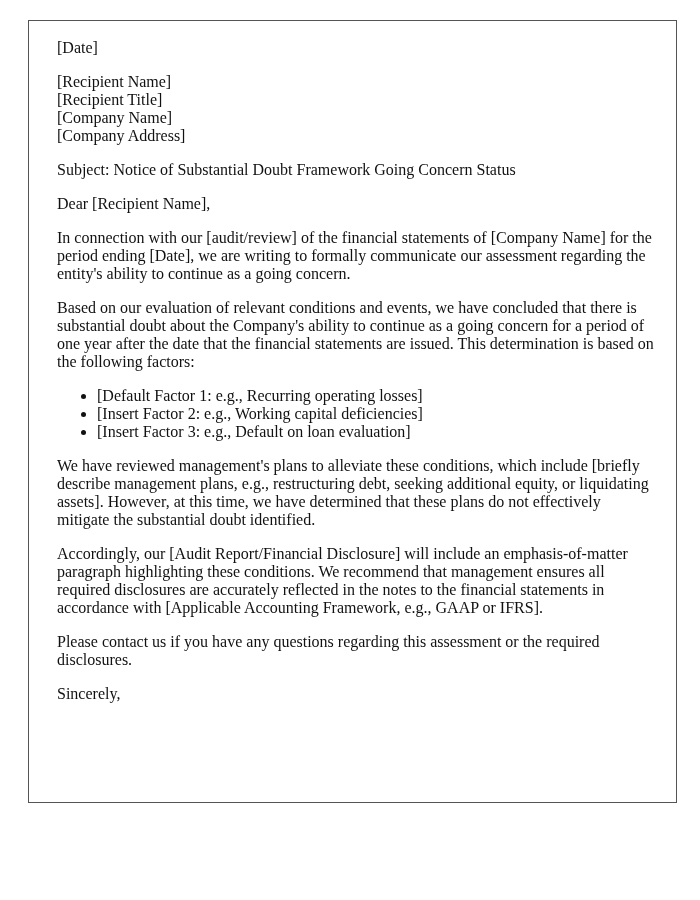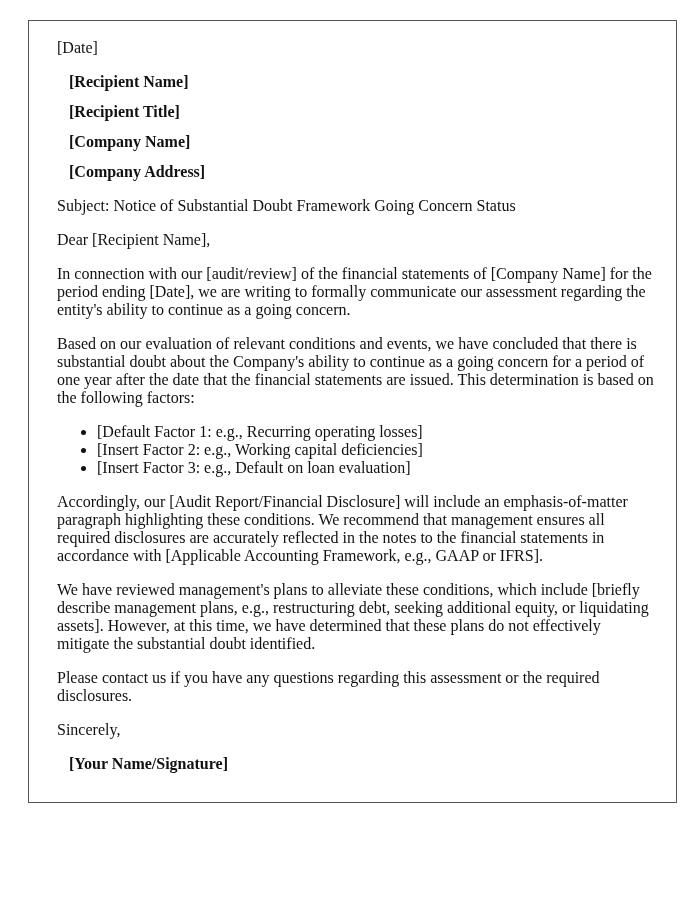--- a/index.html
+++ b/index.html
@@ -9,21 +9,21 @@
       left: 28px; top: 20px;
       width: 598px;
       height: 745px;
       border: 1px solid #555;
       padding: 18px 21px 18px 28px;
       font-size: 16px;
       line-height: 18px;
     }
     .letter p { margin: 0 0 16px 0; }
     .block { margin: 0 0 16px 0; }
-    .block div { margin: 12px; font-weight: bold; }
+    .block div { margin: 0; }
     ul { margin: 0 0 16px 0; padding-left: 40px; }
     ul li { margin: 0; }
   </style>
 </head>
 <body>
 
 <div class="letter">
   <p>[Date]</p>
 
   <div class="block">
@@ -38,22 +38,21 @@
 
   <p>In connection with our [audit/review] of the financial statements of [Company Name] for the period ending [Date], we are writing to formally communicate our assessment regarding the entity's ability to continue as a going concern.</p>
   <p>Based on our evaluation of relevant conditions and events, we have concluded that there is substantial doubt about the Company's ability to continue as a going concern for a period of one year after the date that the financial statements are issued. This determination is based on the following factors:</p>
 
   <ul>
     <li>[Default Factor 1: e.g., Recurring operating losses]</li>
     <li>[Insert Factor 2: e.g., Working capital deficiencies]</li>
     <li>[Insert Factor 3: e.g., Default on loan evaluation]</li>
   </ul>
 
+  <p>We have reviewed management's plans to alleviate these conditions, which include [briefly describe management plans, e.g., restructuring debt, seeking additional equity, or liquidating assets]. However, at this time, we have determined that these plans do not effectively mitigate the substantial doubt identified.</p>
   <p>Accordingly, our [Audit Report/Financial Disclosure] will include an emphasis-of-matter paragraph highlighting these conditions. We recommend that management ensures all required disclosures are accurately reflected in the notes to the financial statements in accordance with [Applicable Accounting Framework, e.g., GAAP or IFRS].</p>
-  <p>We have reviewed management's plans to alleviate these conditions, which include [briefly describe management plans, e.g., restructuring debt, seeking additional equity, or liquidating assets]. However, at this time, we have determined that these plans do not effectively mitigate the substantial doubt identified.</p>
   <p>Please contact us if you have any questions regarding this assessment or the required disclosures.</p>
 
   <p>Sincerely,</p>
 
   <div class="block">
-    <div>[Your Name/Signature]</div>
   </div>
 </div>
 
 </body></html>

